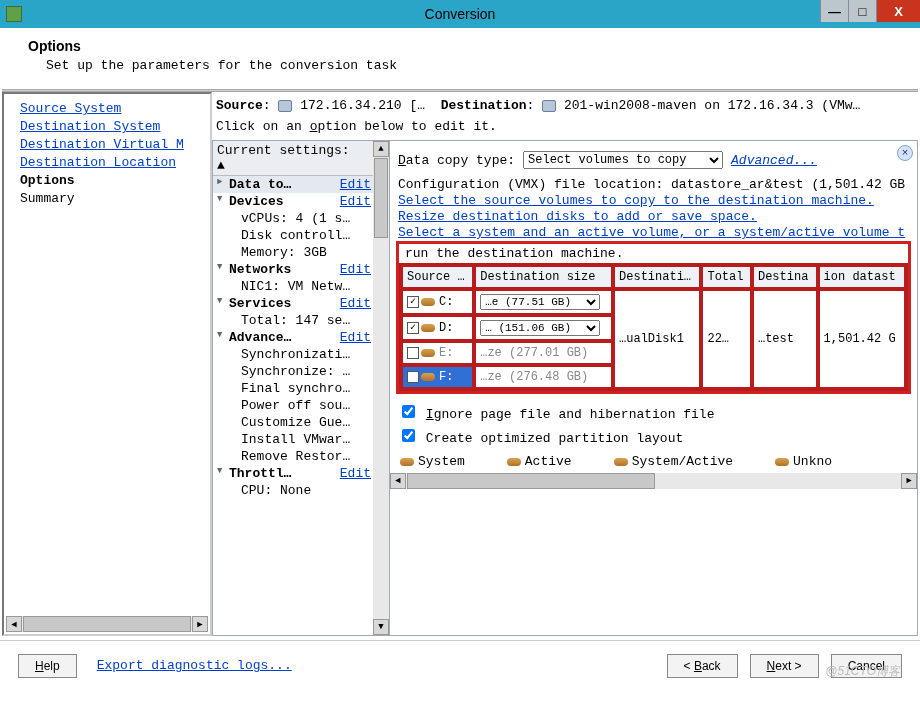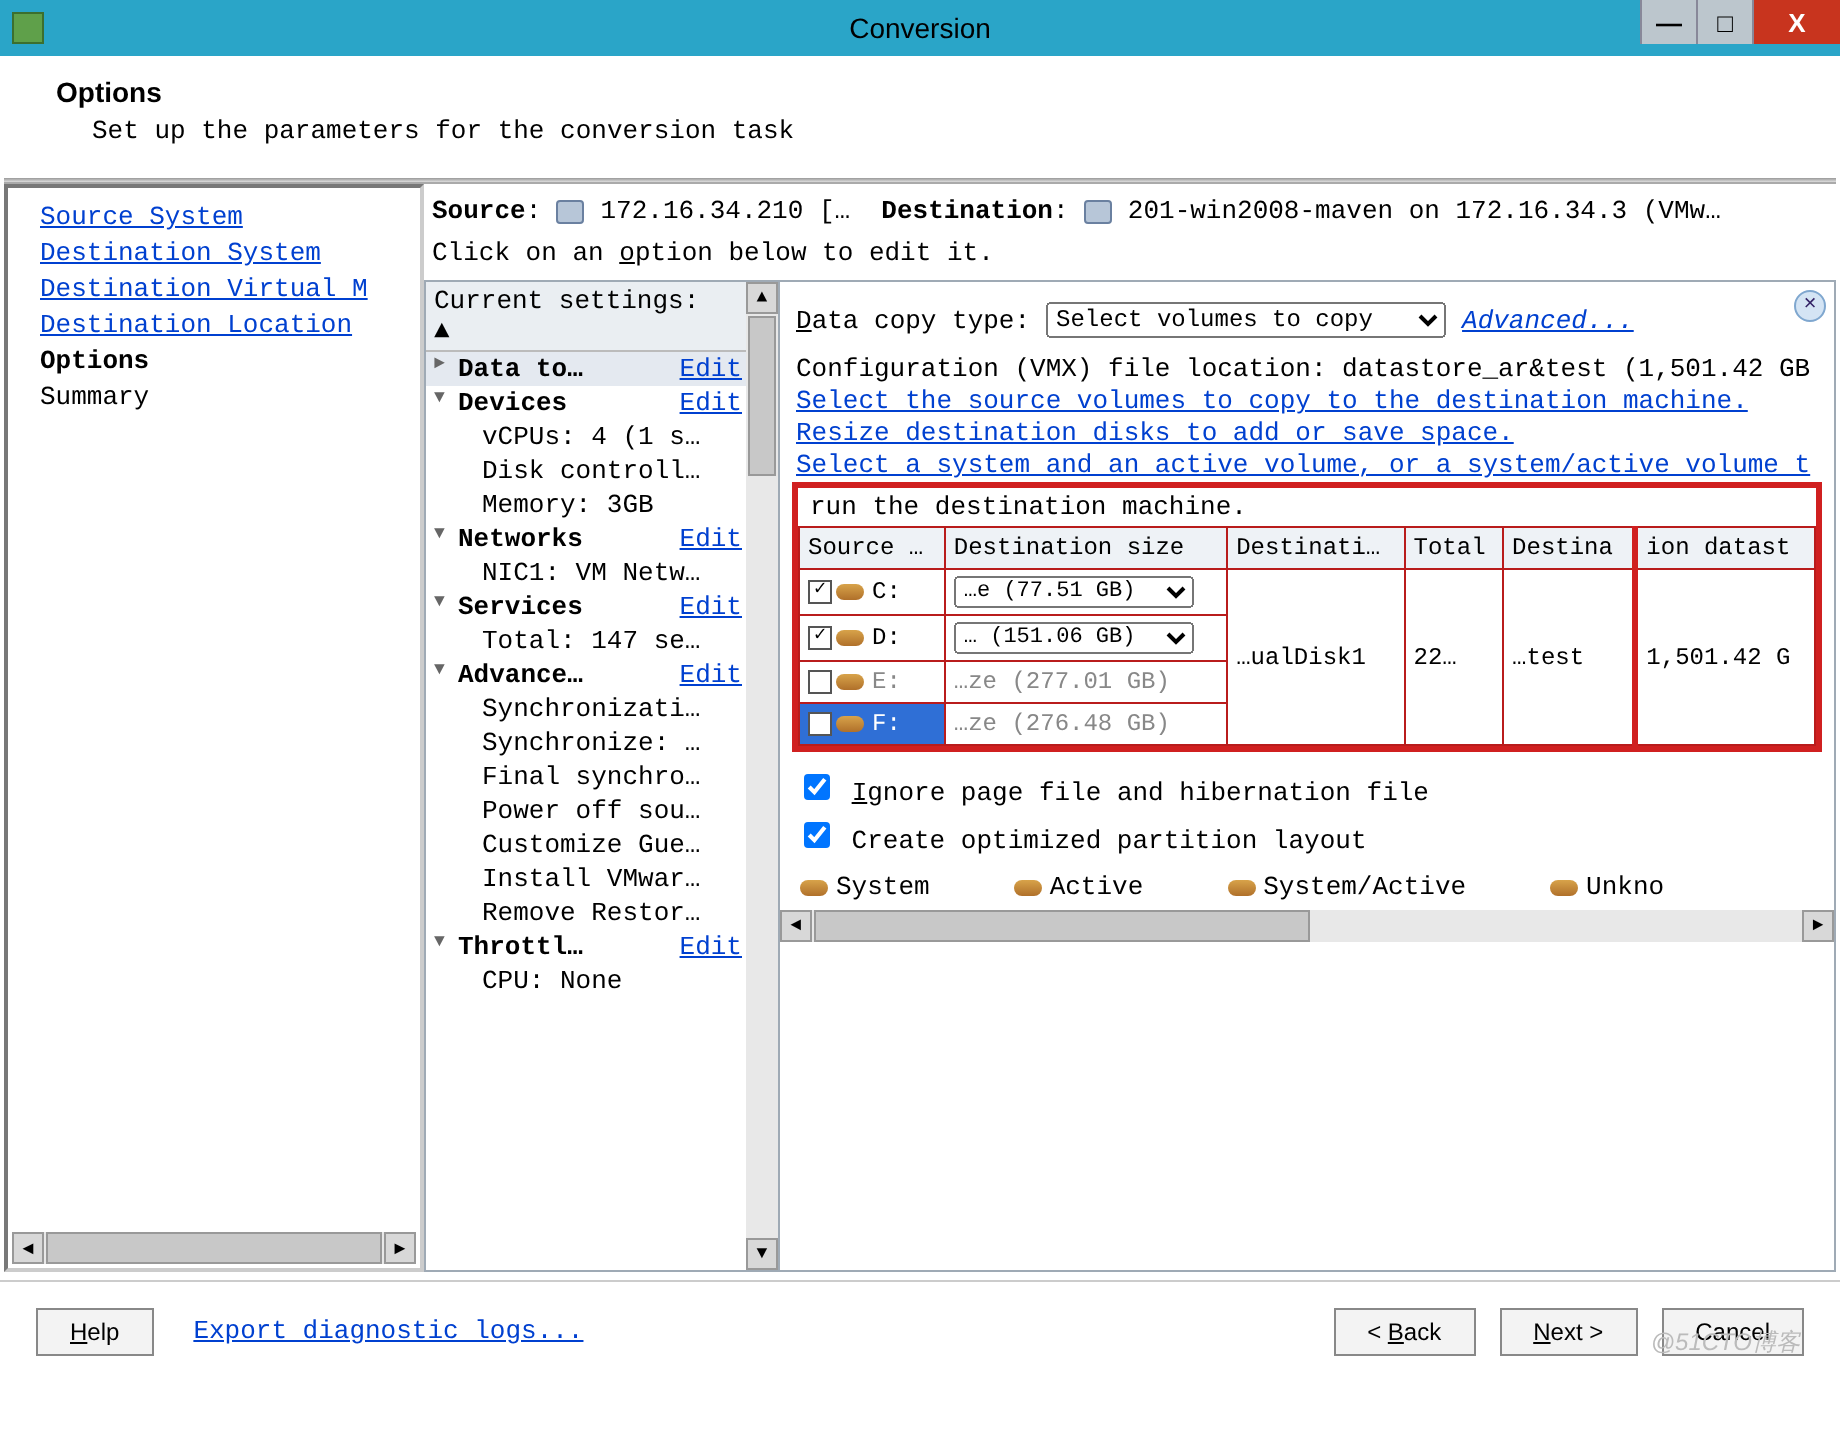--- a/index.html
+++ b/index.html
@@ -56,21 +56,21 @@
   .detailhdr select { font-family: inherit; font-size: 12px; width: 200px; }
   .detailhdr .adv { color: #0040d0; text-decoration: underline; font-style: italic; }
   .detailhdr .closex { position: absolute; right: 4px; top: 4px; width: 16px; height: 16px; background: #d4e4f4; border: 1px solid #7fa7cf; border-radius: 8px; text-align: center; line-height: 14px; font-size: 11px; color: #326; }
   .detailpara { padding: 4px 8px 0; line-height: 16px; }
   .detailpara a { color: #0040d0; text-decoration: underline; }
 
   .redbox { border: 3px solid #d02020; margin: 0 6px 2px 6px; }
   .runmsg { padding: 2px 6px; }
 
   table.vol { border-collapse: collapse; width: 100%; }
-  table.vol th, table.vol td { border: 1px solid #b91c1c; padding: 3px 4px; font-family: "Courier New", monospace; font-size: 12px; text-align: left; background: #fff; white-space: nowrap; }
+  table.vol th, table.vol td { border: 4px solid #b91c1c; padding: 3px 4px; font-family: "Courier New", monospace; font-size: 12px; text-align: left; background: #fff; white-space: nowrap; }
   table.vol th { background: #eef2f6; font-weight: normal; }
   td.sel { background: #2f6fd6 !important; color: #fff; }
   td.dim { color: #888; }
   .diskicon { display: inline-block; width: 14px; height: 8px; background: linear-gradient(#d8a34a, #b0702a); border-radius: 4px; margin: 0 4px 0 2px; vertical-align: middle; }
   .checkbox { display: inline-block; width: 12px; height: 12px; border: 1px solid #555; background: #fff; vertical-align: middle; text-align: center; line-height: 10px; font-size: 10px; }
   .checkbox.on::before { content: "✓"; color: #000; }
   td select.sizesel { font-family: inherit; font-size: 11px; width: 120px; }
 
   .checks { padding: 6px 8px 2px; }
   .checks label { display: block; margin-bottom: 4px; }

